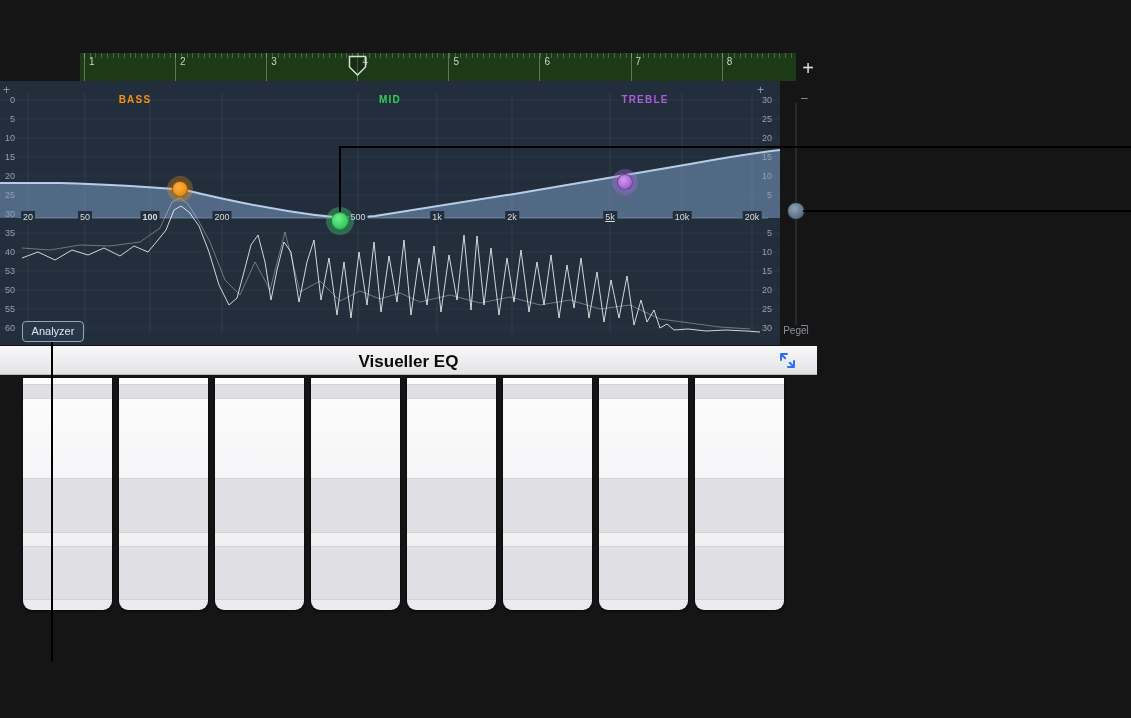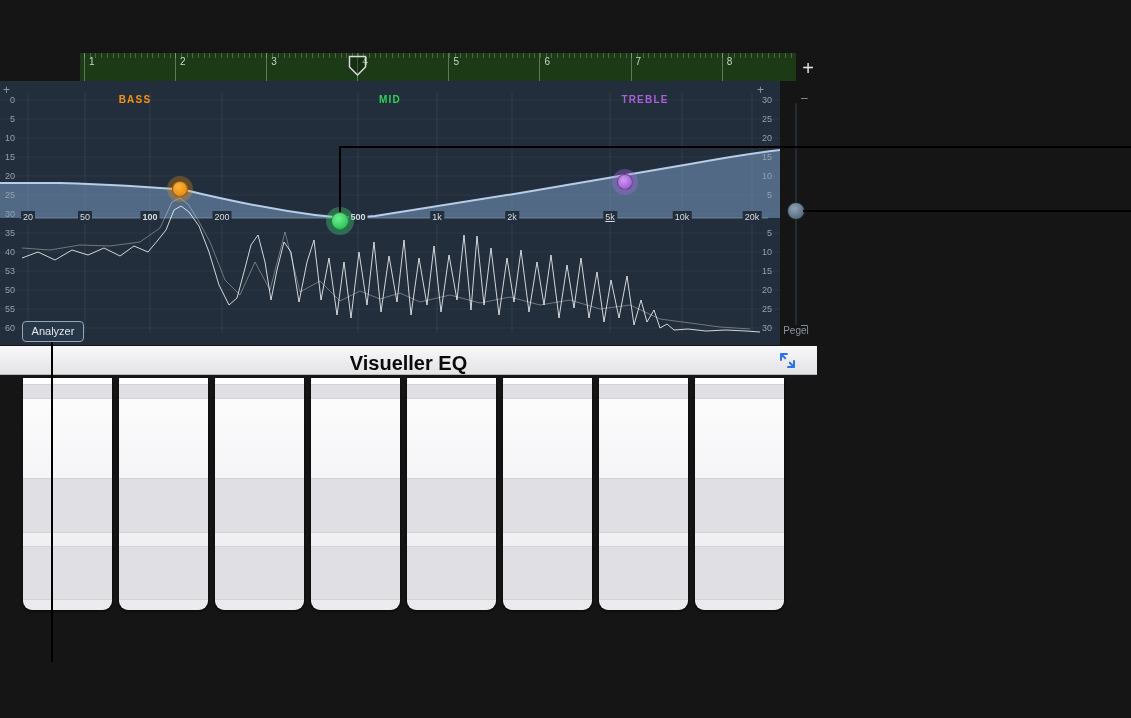--- a/index.html
+++ b/index.html
@@ -60,21 +60,21 @@
   .pegel-handle { left:787px; top:202px; width:18px; height:18px; border-radius:50%;
       background:radial-gradient(circle at 40% 35%, #8fa3b5, #43566b); border:1px solid #1c2630; }
   .pegel-label { left:774px; top:325px; width:44px; text-align:center; font-size:10px; color:#8a93a0; }
 
   
   .callout { background:#000; }
 
   
   .plugin-bar { left:0; top:346px; width:817px; height:29px;
       background:linear-gradient(#f8f8f9,#e3e3e6); border-bottom:1px solid #b9b9bd; }
-  .plugin-title { left:0; top:352px; width:817px; text-align:center; font-size:20px;
+  .plugin-title { left:0; top:352px; width:817px; text-align:center; font-size:17px;
       font-weight:bold; color:#0a0a0a; }
 
   
   .key { top:378px; width:89px; height:232px; background:linear-gradient(#fdfdfe,#ebebee);
       border-radius:0 0 9px 9px; box-shadow:0 1px 3px rgba(0,0,0,.7); overflow:hidden; }
   .key-band { position:absolute; left:0; width:89px; background:#e0e0e4;
       border-top:1px solid #d2d2d7; border-bottom:1px solid #d2d2d7; }
 </style>
 </head>
 <body>
@@ -146,21 +146,21 @@
         <span>15</span>
         <span>20</span>
         <span>25</span>
         <span>30</span>
       </div>
 
     <span class="abs freq-label" style="left:28px;">20</span>
     <span class="abs freq-label" style="left:85px;">50</span>
     <span class="abs freq-label" style="left:150px;font-weight:bold;">100</span>
     <span class="abs freq-label" style="left:222px;">200</span>
-    <span class="abs freq-label" style="left:358px;font-weight:bold;">500</span>
+    <span class="abs freq-label" style="left:358px;">500</span>
     <span class="abs freq-label" style="left:437px;">1k</span>
     <span class="abs freq-label" style="left:512px;">2k</span>
     <span class="abs freq-label" style="left:610px;text-decoration:underline;">5k</span>
     <span class="abs freq-label" style="left:682px;">10k</span>
     <span class="abs freq-label" style="left:752px;">20k</span>
 
     <div class="abs handle-outer" style="left:167px;top:95px;width:26px;height:26px;background:rgba(245,146,14,.3);"></div>
     <div class="abs handle-inner" style="left:172px;top:100px;width:16px;height:16px;background:radial-gradient(circle at 40% 35%,#ffb23d,#e07f00);"></div>
     <div class="abs handle-outer" style="left:326px;top:126px;width:28px;height:28px;background:rgba(70,220,120,.35);"></div>
     <div class="abs handle-inner" style="left:331px;top:131px;width:18px;height:18px;background:radial-gradient(circle at 40% 35%,#6ef08e,#17b648);"></div>

